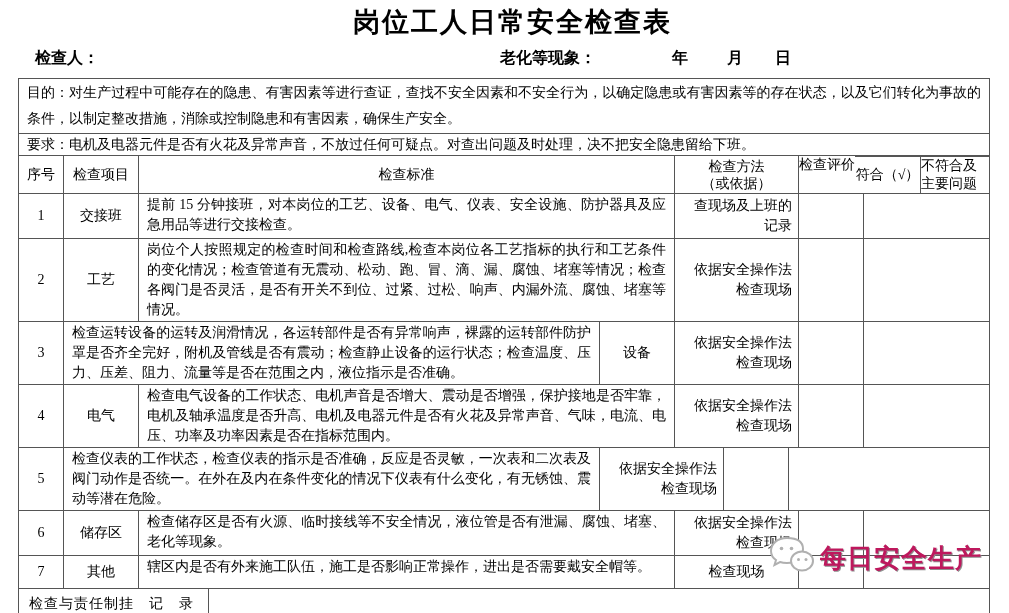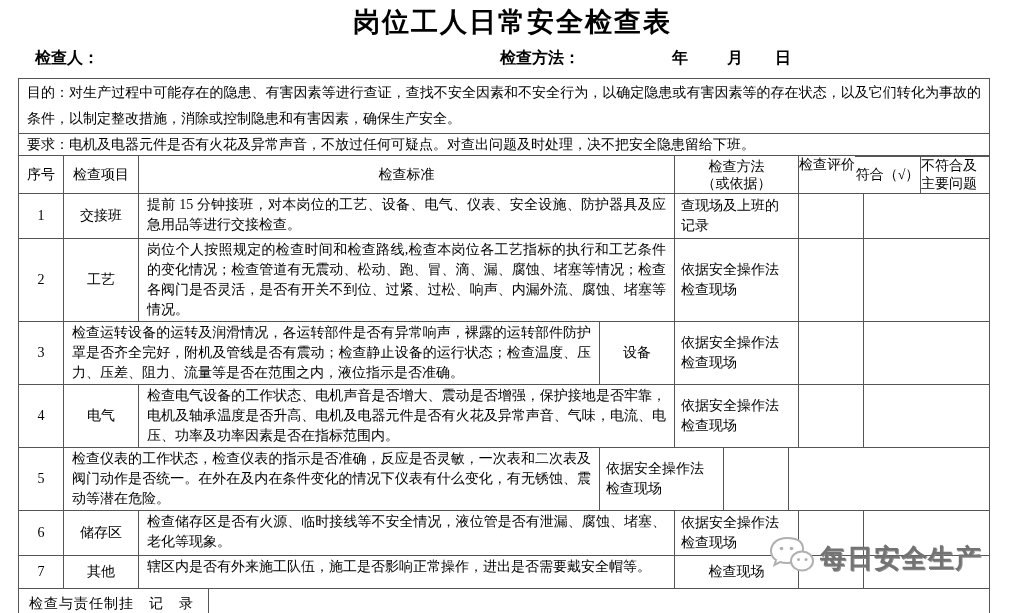--- a/index.html
+++ b/index.html
@@ -47,21 +47,21 @@
     line-height:26px;
     text-align:justify;
   }
   .req-cell{width:100%;padding:0 8px;line-height:21px;}
   .content-cell{width:475px;padding:0 8px;line-height:19px;}
   .plan-cell{flex:1;padding:0 8px;line-height:19px;}
 
   .col-no{width:44px;display:flex;align-items:center;justify-content:center;text-align:center;}
   .col-item{width:75px;display:flex;align-items:center;justify-content:center;text-align:center;}
   .col-standard{width:536px;padding:1px 8px;line-height:20px;text-align:justify;}
-  .col-method{width:124px;display:flex;align-items:center;justify-content:center;text-align:left;line-height:20px;padding:1px 6px;}
+  .col-method{width:124px;display:flex;align-items:center;justify-content:center;text-align:right;line-height:20px;padding:1px 6px;}
   .col-pass{width:65px;}
   .col-fail{flex:1;}
 
   .hdr{min-height:37px;}
   .hdr .hcell{display:flex;align-items:center;justify-content:center;text-align:center;line-height:17px;padding:0 2px;}
   .eval-group{flex:1;display:flex;flex-direction:row;border-left:1px solid #555;}
   .eval-title{height:18px;display:flex;align-items:center;justify-content:center;}
   .eval-sub{flex:1;display:flex;border-top:1px solid #555;}
   .eval-sub .sub-pass{width:65px;display:flex;align-items:center;justify-content:center;}
   .eval-sub .sub-fail{flex:1;display:flex;align-items:center;justify-content:center;border-left:1px solid #555;}
@@ -76,36 +76,36 @@
 
   .watermark{
     position:absolute;left:768px;top:532px;width:240px;height:52px;
     display:flex;align-items:center;
     color:#a9a9a9;
     pointer-events:none;
   }
   .watermark .wm-text{
     font-family:"Liberation Sans","DejaVu Sans",sans-serif;
     font-size:26px;font-weight:bold;letter-spacing:1px;
-    color:#737373;
+    color:#be185d;
     text-shadow:1px 1px 0 #8f8f8f;
     white-space:nowrap;
   }
   .wm-logo{margin-right:4px;flex:0 0 auto;}
 </style>
 </head>
 <body>
 
 <div class="page">
 
   <div class="title">岗位工人日常安全检查表</div>
 
   <div class="info-row">
     <span class="inspector-label">检查人：</span>
-    <span class="time-label">检查方法：</span>
+    <span class="time-label">老化等现象：</span>
     <span class="date-unit-y">年</span>
     <span class="date-unit-m">月</span>
     <span class="date-unit-d">日</span>
   </div>
 
   <div class="sheet">
 
     <div class="row">
       <div class="cell preamble-cell">目的：对生产过程中可能存在的隐患、有害因素等进行查证，查找不安全因素和不安全行为，以确定隐患或有害因素等的存在状态，以及它们转化为事故的条件，以制定整改措施，消除或控制隐患和有害因素，确保生产安全。</div>
     </div>

